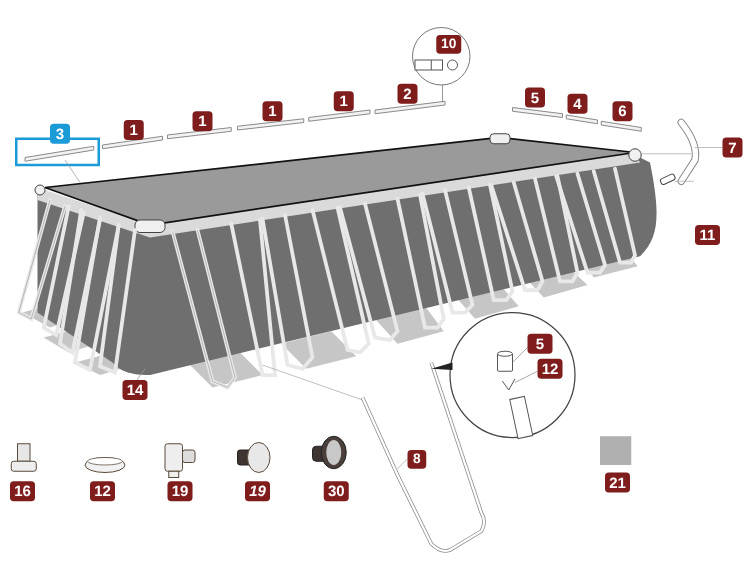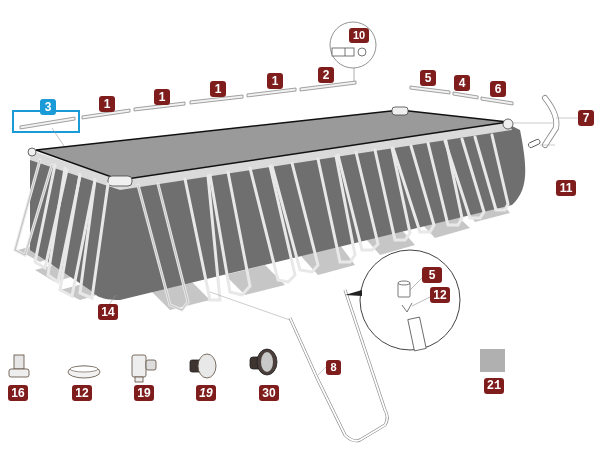--- a/index.html
+++ b/index.html
@@ -168,14 +168,14 @@
   <div class="badge wide" style="left:556px;top:140px;margin-top:40px;">11</div>
   <div class="badge wide" style="left:98px;top:304px;text-align:center;">14</div>
   <div class="badge wide" style="left:422px;top:267px;">5</div>
   <div class="badge wide" style="left:430px;top:287px;">12</div>
   <div class="badge sm" style="left:326px;top:360px;">8</div>
   <div class="badge wide" style="left:8px;top:385px;">16</div>
   <div class="badge wide" style="left:72px;top:385px;">12</div>
   <div class="badge wide" style="left:134px;top:385px;">19</div>
   <div class="badge wide" style="left:196px;top:385px;font-style:italic;">19</div>
   <div class="badge wide" style="left:259px;top:385px;">30</div>
-  <div class="badge wide" style="left:484px;top:378px;font-family:Liberation Mono, monospace;">21</div>
+  <div class="badge wide" style="left:484px;top:378px;">21</div>
 </div>
 
 </body></html>

